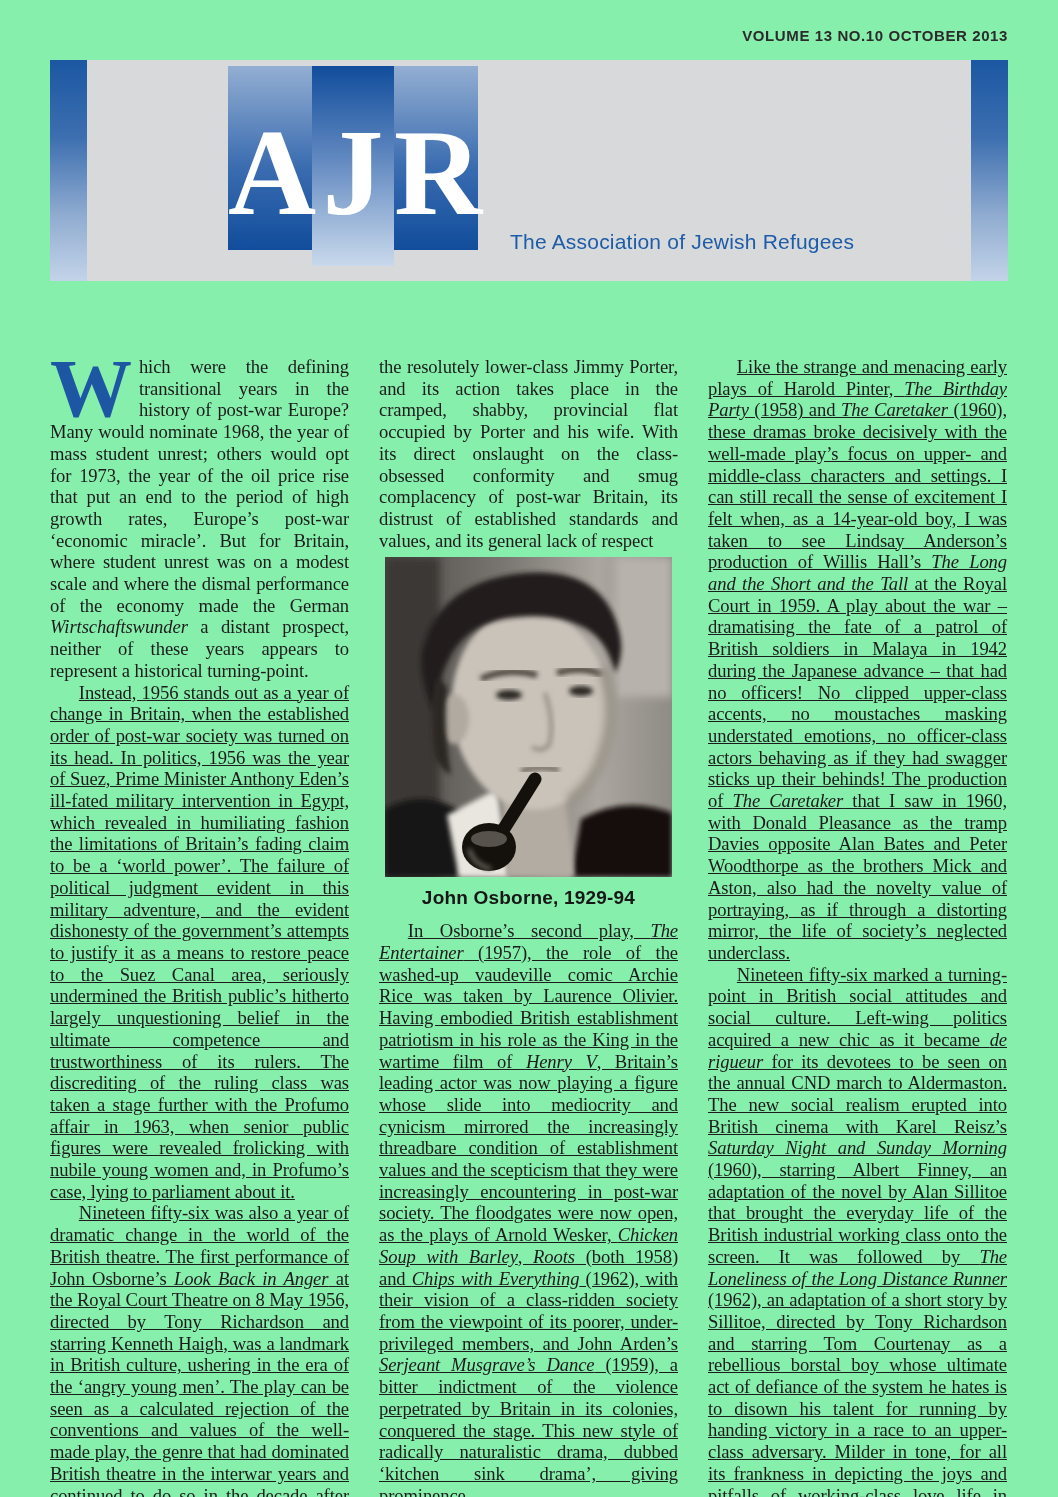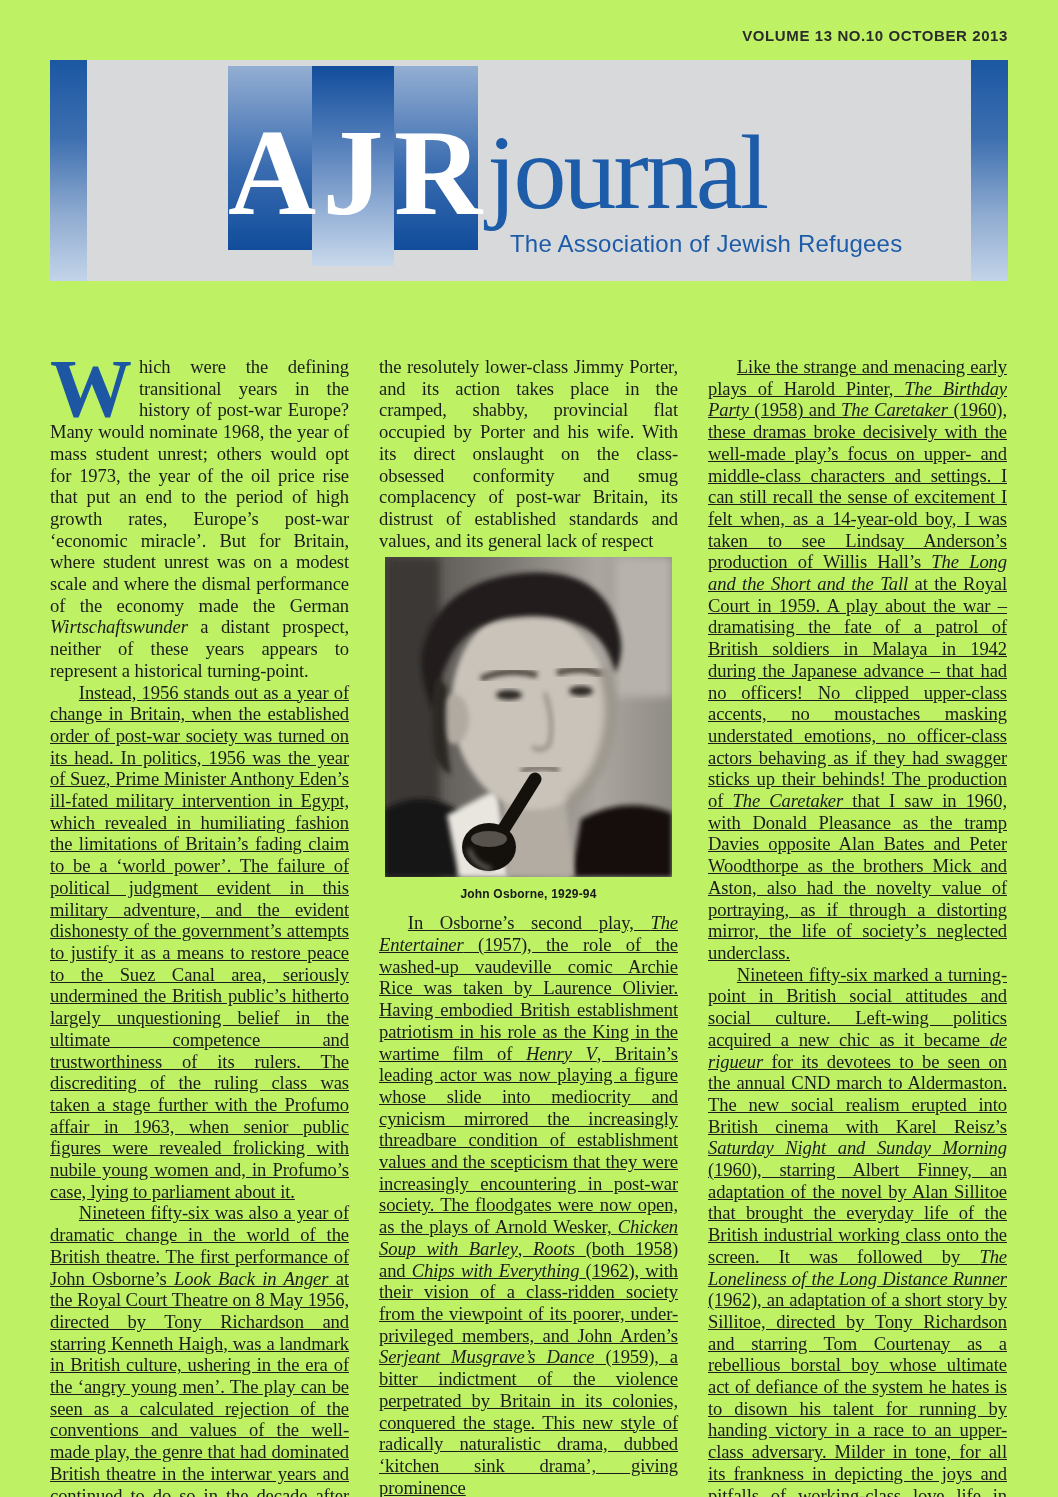--- a/index.html
+++ b/index.html
@@ -1,17 +1,17 @@
 <!DOCTYPE html>
 <html><head>
 <meta charset="utf-8">
 <style>
   html,body{margin:0;padding:0;background:#ffffff;}
   .page{
-    position:relative;width:1058px;height:1497px;background:#bef264;overflow:hidden;
+    position:relative;width:1058px;height:1497px;background:#86efac;overflow:hidden;
     font-family:"Liberation Serif", serif;color:#1c1c1c;
   }
   
   .volume-line{
     position:absolute;top:27px;right:50px;
     font-family:"Liberation Sans", sans-serif;font-weight:700;font-size:15px;
     letter-spacing:.6px;color:#2b2b2b;
   }
   .masthead-band{
     position:absolute;left:50px;top:60px;width:958px;height:221px;background:#d8d9da;
@@ -32,21 +32,21 @@
   .letter-a{left:0;width:84px;}
   .letter-j{left:84px;width:82px;}
   .letter-r{left:166px;width:84px;}
   .logo-word{
     position:absolute;left:437px;top:60px;
     font-family:"Liberation Serif", serif;font-size:106px;line-height:1;
     letter-spacing:-3px;color:#1d5ca8;
   }
   .logo-tagline{
     position:absolute;left:460px;top:170px;
-    font-family:"Liberation Sans", sans-serif;font-size:24px;color:#1d5ca8;letter-spacing:.2px;
+    font-family:"Liberation Sans", sans-serif;font-size:21px;color:#1d5ca8;letter-spacing:.2px;
   }
   
   .article-title{
     position:absolute;top:291px;left:0;width:100%;text-align:center;
     font-family:"Liberation Sans", sans-serif;font-weight:700;font-size:41px;
     color:#14529f;letter-spacing:-.5px;
   }
   
   .columns{
     position:absolute;left:50px;top:356px;width:958px;
@@ -60,21 +60,21 @@
   .para.ind{text-indent:1.55em;text-decoration:underline;}
   .dropcap{
     float:left;font-size:82px;line-height:62px;margin:2px 7px 0 0;
     font-weight:700;color:#1d57a3;
   }
   
   .figure{margin:6px auto 2px;width:287px;}
   .photo-frame{width:287px;height:320px;overflow:hidden;background:#7a7672;}
   .photo-caption{
     margin:10px 0 11px;text-align:center;
-    font-family:"Liberation Sans", sans-serif;font-weight:700;font-size:12px;color:#171717;
+    font-family:"Liberation Sans", sans-serif;font-weight:700;font-size:19px;color:#171717;
     letter-spacing:.2px;
   }
 </style>
 </head>
 <body>
 
 <div class="page">
 
   <div class="volume-line">VOLUME 13 NO.10 OCTOBER 2013</div>
 
@@ -82,21 +82,20 @@
     <div class="band-bar left"></div>
     <div class="band-bar right"></div>
     <div class="logo-block">
       <div class="logo-stripe stripe-a"></div>
       <div class="logo-stripe stripe-j"></div>
       <div class="logo-stripe stripe-r"></div>
       <span class="logo-letter letter-a">A</span>
       <span class="logo-letter letter-j">J</span>
       <span class="logo-letter letter-r">R</span>
     </div>
-    <div class="logo-word">journal</div>
     <div class="logo-tagline">The Association of Jewish Refugees</div>
   </div>
 
 
   <div class="columns">
     <div class="col">
         <p class="para"><span class="dropcap">W</span><span>hich were the defining transitional years in the history of post-war Europe? Many would nominate 1968, the year of mass student unrest; others would opt for 1973, the year of the oil price rise that put an end to the period of high growth rates, Europe’s post-war ‘economic miracle’. But for Britain, where student unrest was on a modest scale and where the dismal performance of the economy made the German </span><i>Wirtschaftswunder</i><span> a distant prospect, neither of these years appears to represent a historical turning-point.</span></p>
         <p class="para ind"><span>Instead, 1956 stands out as a year of change in Britain, when the established order of post-war society was turned on its head. In politics, 1956 was the year of Suez, Prime Minister Anthony Eden’s ill-fated military intervention in Egypt, which revealed in humiliating fashion the limitations of Britain’s fading claim to be a ‘world power’. The failure of political judgment evident in this military adventure, and the evident dishonesty of the government’s attempts to justify it as a means to restore peace to the Suez Canal area, seriously undermined the British public’s hitherto largely unquestioning belief in the ultimate competence and trustworthiness of its rulers. The discrediting of the ruling class was taken a stage further with the Profumo affair in 1963, when senior public figures were revealed frolicking with nubile young women and, in Profumo’s case, lying to parliament about it.</span></p>
         <p class="para ind"><span>Nineteen fifty-six was also a year of dramatic change in the world of the British theatre. The first performance of John Osborne’s </span><i>Look Back in Anger</i><span> at the Royal Court Theatre on 8 May 1956, directed by Tony Richardson and starring Kenneth Haigh, was a landmark in British culture, ushering in the era of the ‘angry young men’. The play can be seen as a calculated rejection of the conventions and values of the well-made play, the genre that had dominated British theatre in the interwar years and continued to do so in the decade after 1945, despite the huge changes in British society that had occurred over that period. The play’s main character – one can hardly call him its ‘hero’ – is</span></p>
       </div>

